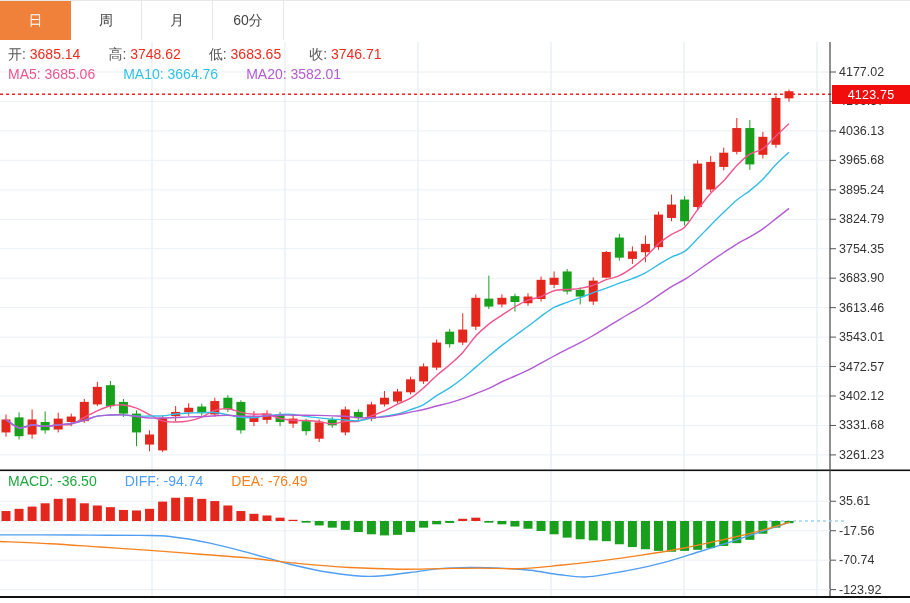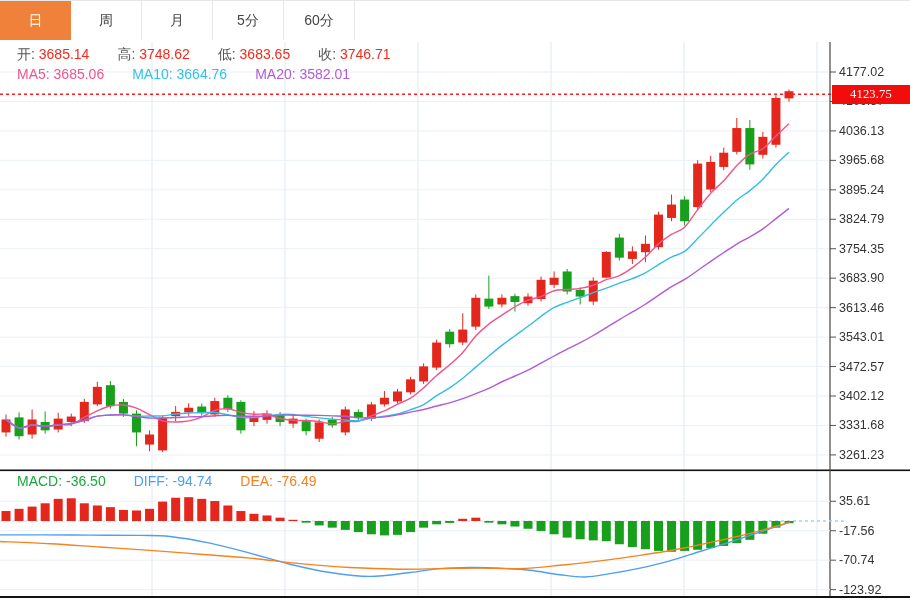--- a/index.html
+++ b/index.html
@@ -6,38 +6,37 @@
   #app{position:relative;width:910px;height:603px;background:#fff;overflow:hidden;
        font-family:"Liberation Sans","DejaVu Sans",sans-serif;}
   
   #tabbar{position:absolute;top:0;left:0;width:910px;height:40px;display:flex;
           border-top:1px solid #e7e7e7;box-sizing:border-box;background:#fff;}
   .tab{width:71px;height:100%;display:flex;align-items:center;justify-content:center;
        font-size:14px;color:#444;border-right:1px solid #e7e7e7;box-sizing:border-box;
        cursor:pointer;background:#fff;}
   .tab.active{background:#f0813a;color:#fff;border-right:none;}
   
-  .readout{position:absolute;left:8px;white-space:nowrap;font-size:14px;z-index:5;margin-left:9px;}
+  .readout{position:absolute;left:8px;white-space:nowrap;font-size:14px;z-index:5;}
   .readout .item{margin-right:28px;}
   
   #price-tag{position:absolute;left:832px;top:85px;width:78px;height:19px;background:#f20d0d;
              color:#fff;font-size:12.5px;display:flex;align-items:center;justify-content:center;
-             z-index:6;letter-spacing:.2px;font-family:Liberation Serif, serif;}
+             z-index:6;letter-spacing:.2px;}
   svg{position:absolute;left:0;top:40px;}
   text{font-family:"Liberation Sans","DejaVu Sans",sans-serif;}
 </style>
 </head>
 <body>
 
 <div id="app">
   <div id="tabbar">
       <div class="tab active">日</div>
       <div class="tab">周</div>
       <div class="tab">月</div>
-      <div class="tab">5分</div>
       <div class="tab">60分</div>
     </div>
 
   <div class="readout" id="ohlc-row" style="top:46px;"><span class="item"><span style="color: rgb(85, 85, 85);">开: </span><span style="color: rgb(242, 42, 30);">3685.14</span></span><span class="item"><span style="color: rgb(85, 85, 85);">高: </span><span style="color: rgb(242, 42, 30);">3748.62</span></span><span class="item"><span style="color: rgb(85, 85, 85);">低: </span><span style="color: rgb(242, 42, 30);">3683.65</span></span><span class="item"><span style="color: rgb(85, 85, 85);">收: </span><span style="color: rgb(242, 42, 30);">3746.71</span></span></div>
   <div class="readout" id="ma-row" style="top:66px;"><span class="item"><span style="color: rgb(241, 84, 140);">MA5: </span><span style="color: rgb(241, 84, 140);">3685.06</span></span><span class="item"><span style="color: rgb(47, 194, 232);">MA10: </span><span style="color: rgb(47, 194, 232);">3664.76</span></span><span class="item"><span style="color: rgb(178, 91, 212);">MA20: </span><span style="color: rgb(178, 91, 212);">3582.01</span></span></div>
   <div class="readout" id="macd-row" style="top:473px;"><span class="item"><span style="color: rgb(27, 168, 60);">MACD: </span><span style="color: rgb(27, 168, 60);">-36.50</span></span><span class="item"><span style="color: rgb(79, 158, 242);">DIFF: </span><span style="color: rgb(79, 158, 242);">-94.74</span></span><span class="item"><span style="color: rgb(245, 130, 30);">DEA: </span><span style="color: rgb(245, 130, 30);">-76.49</span></span></div>
 
   <div id="price-tag">4123.75</div>
 
   <svg id="chart-svg" width="910" height="563">

